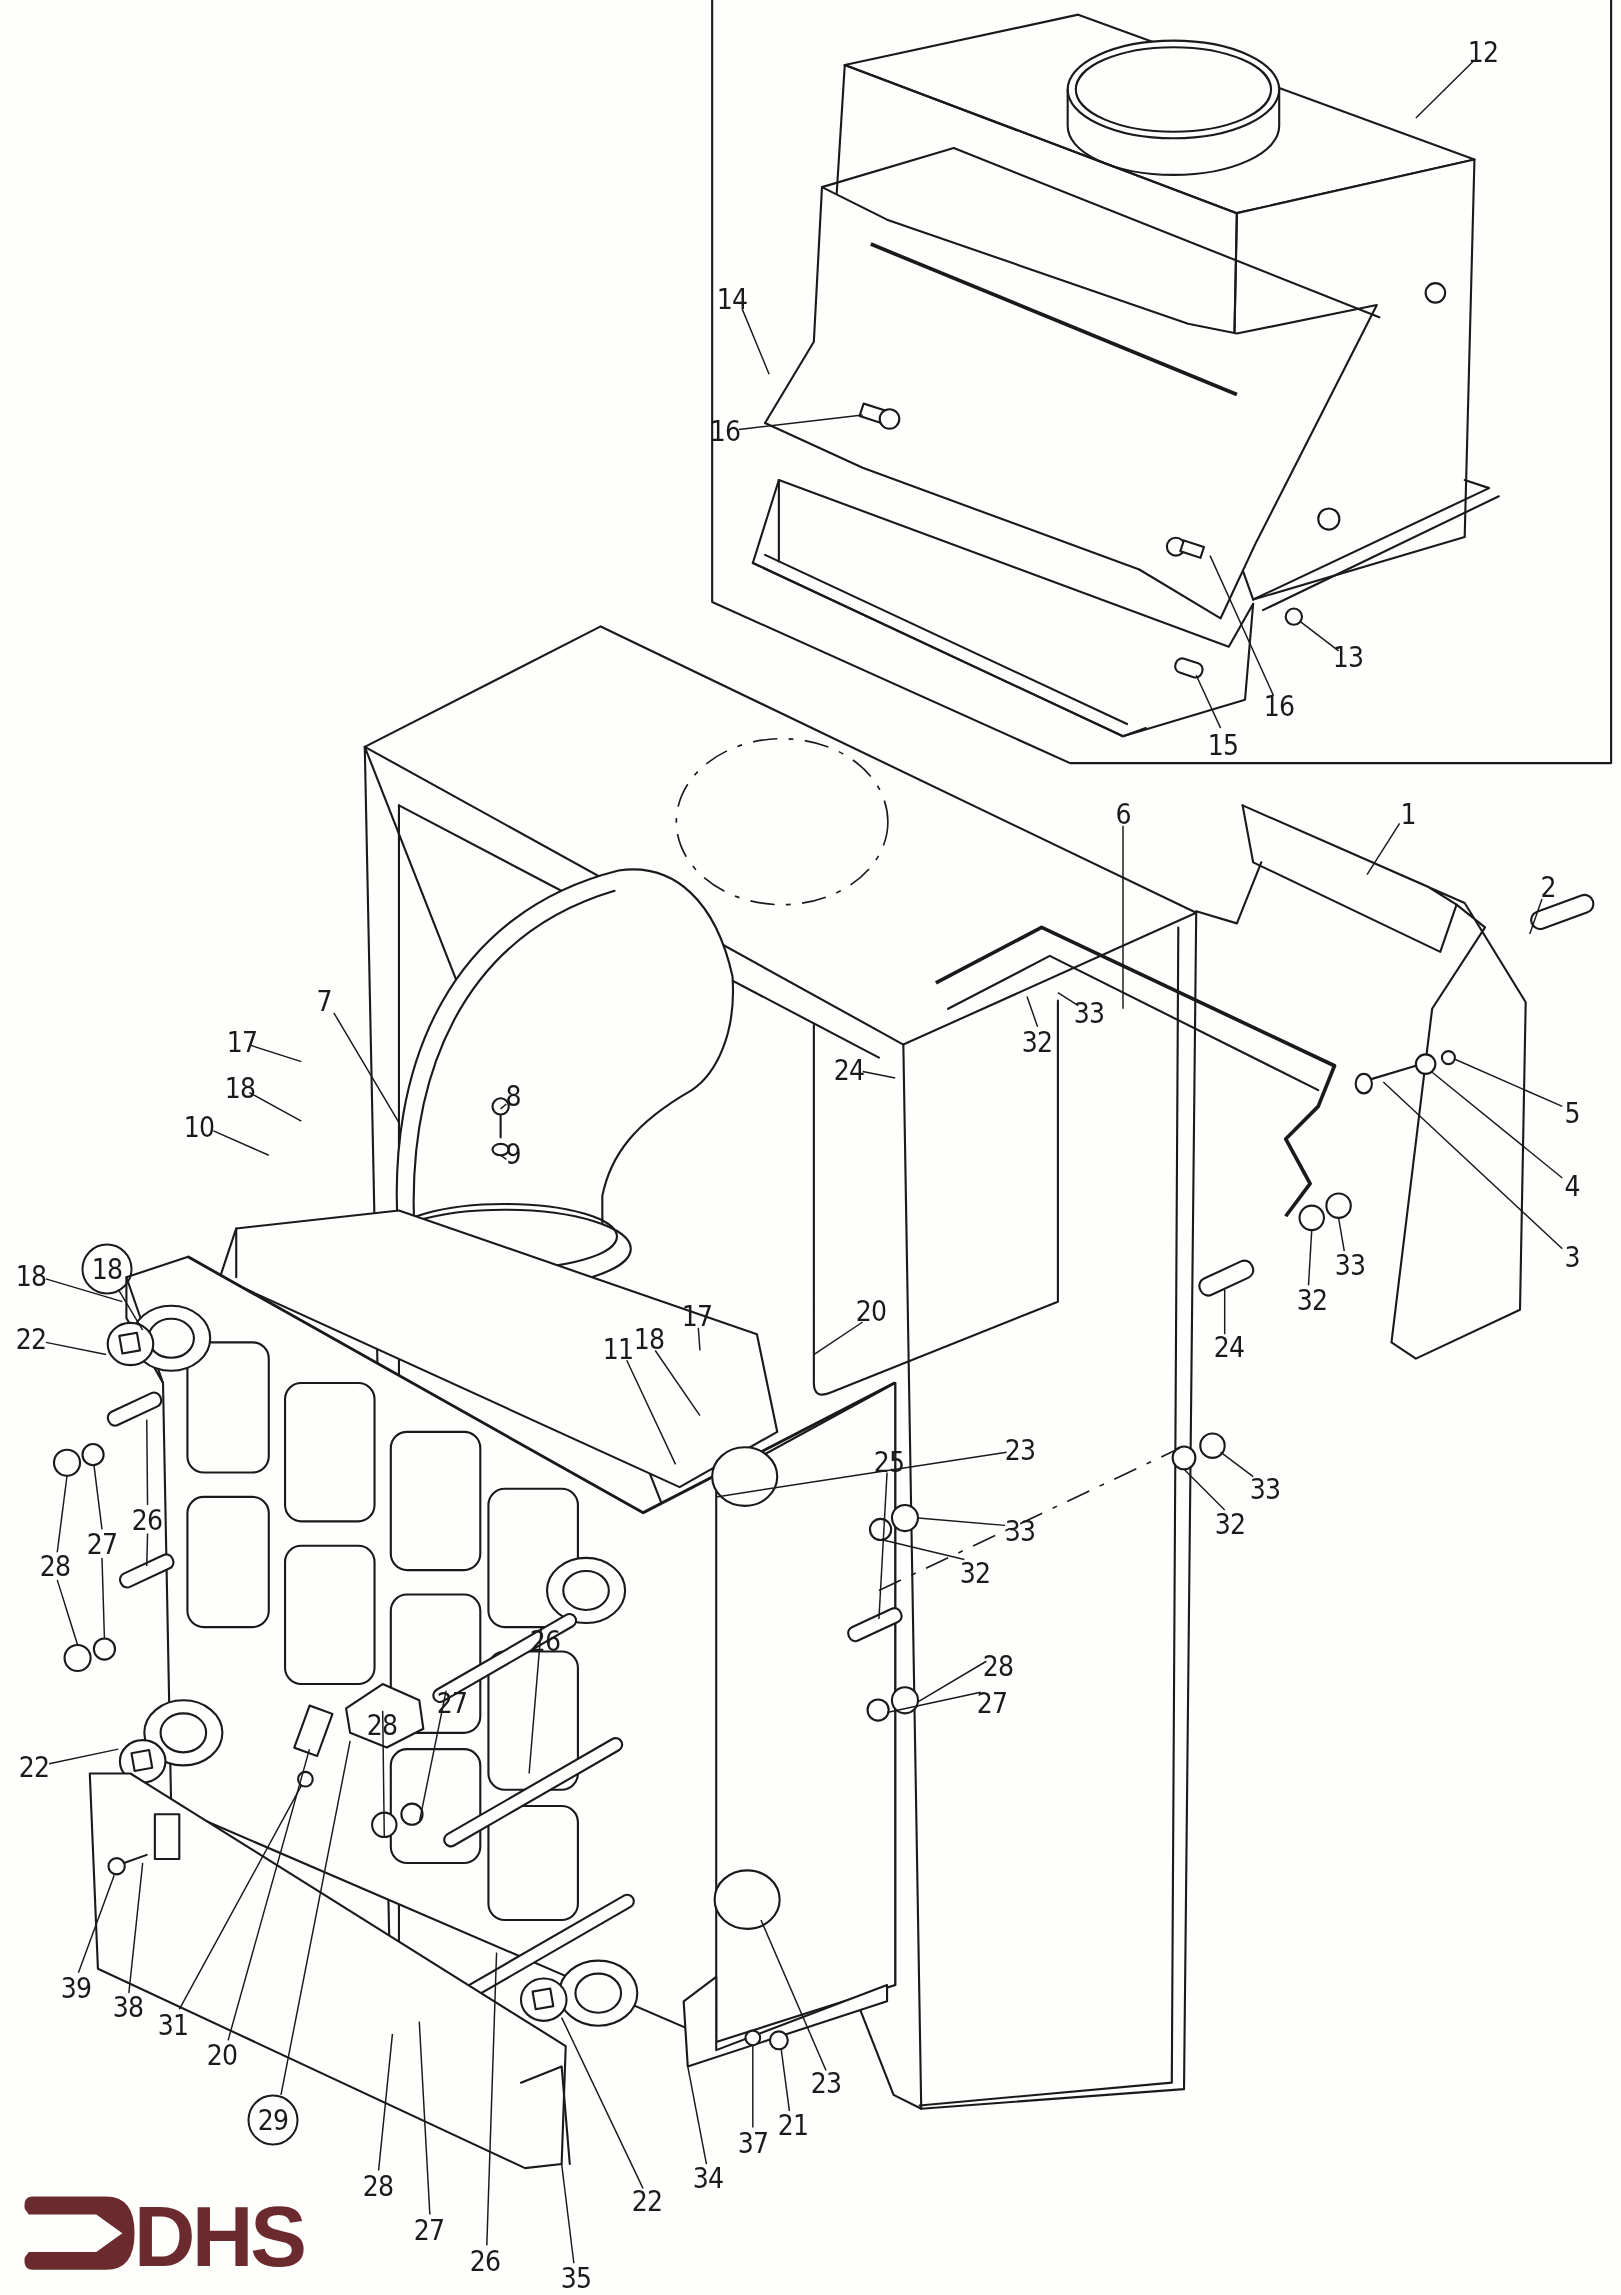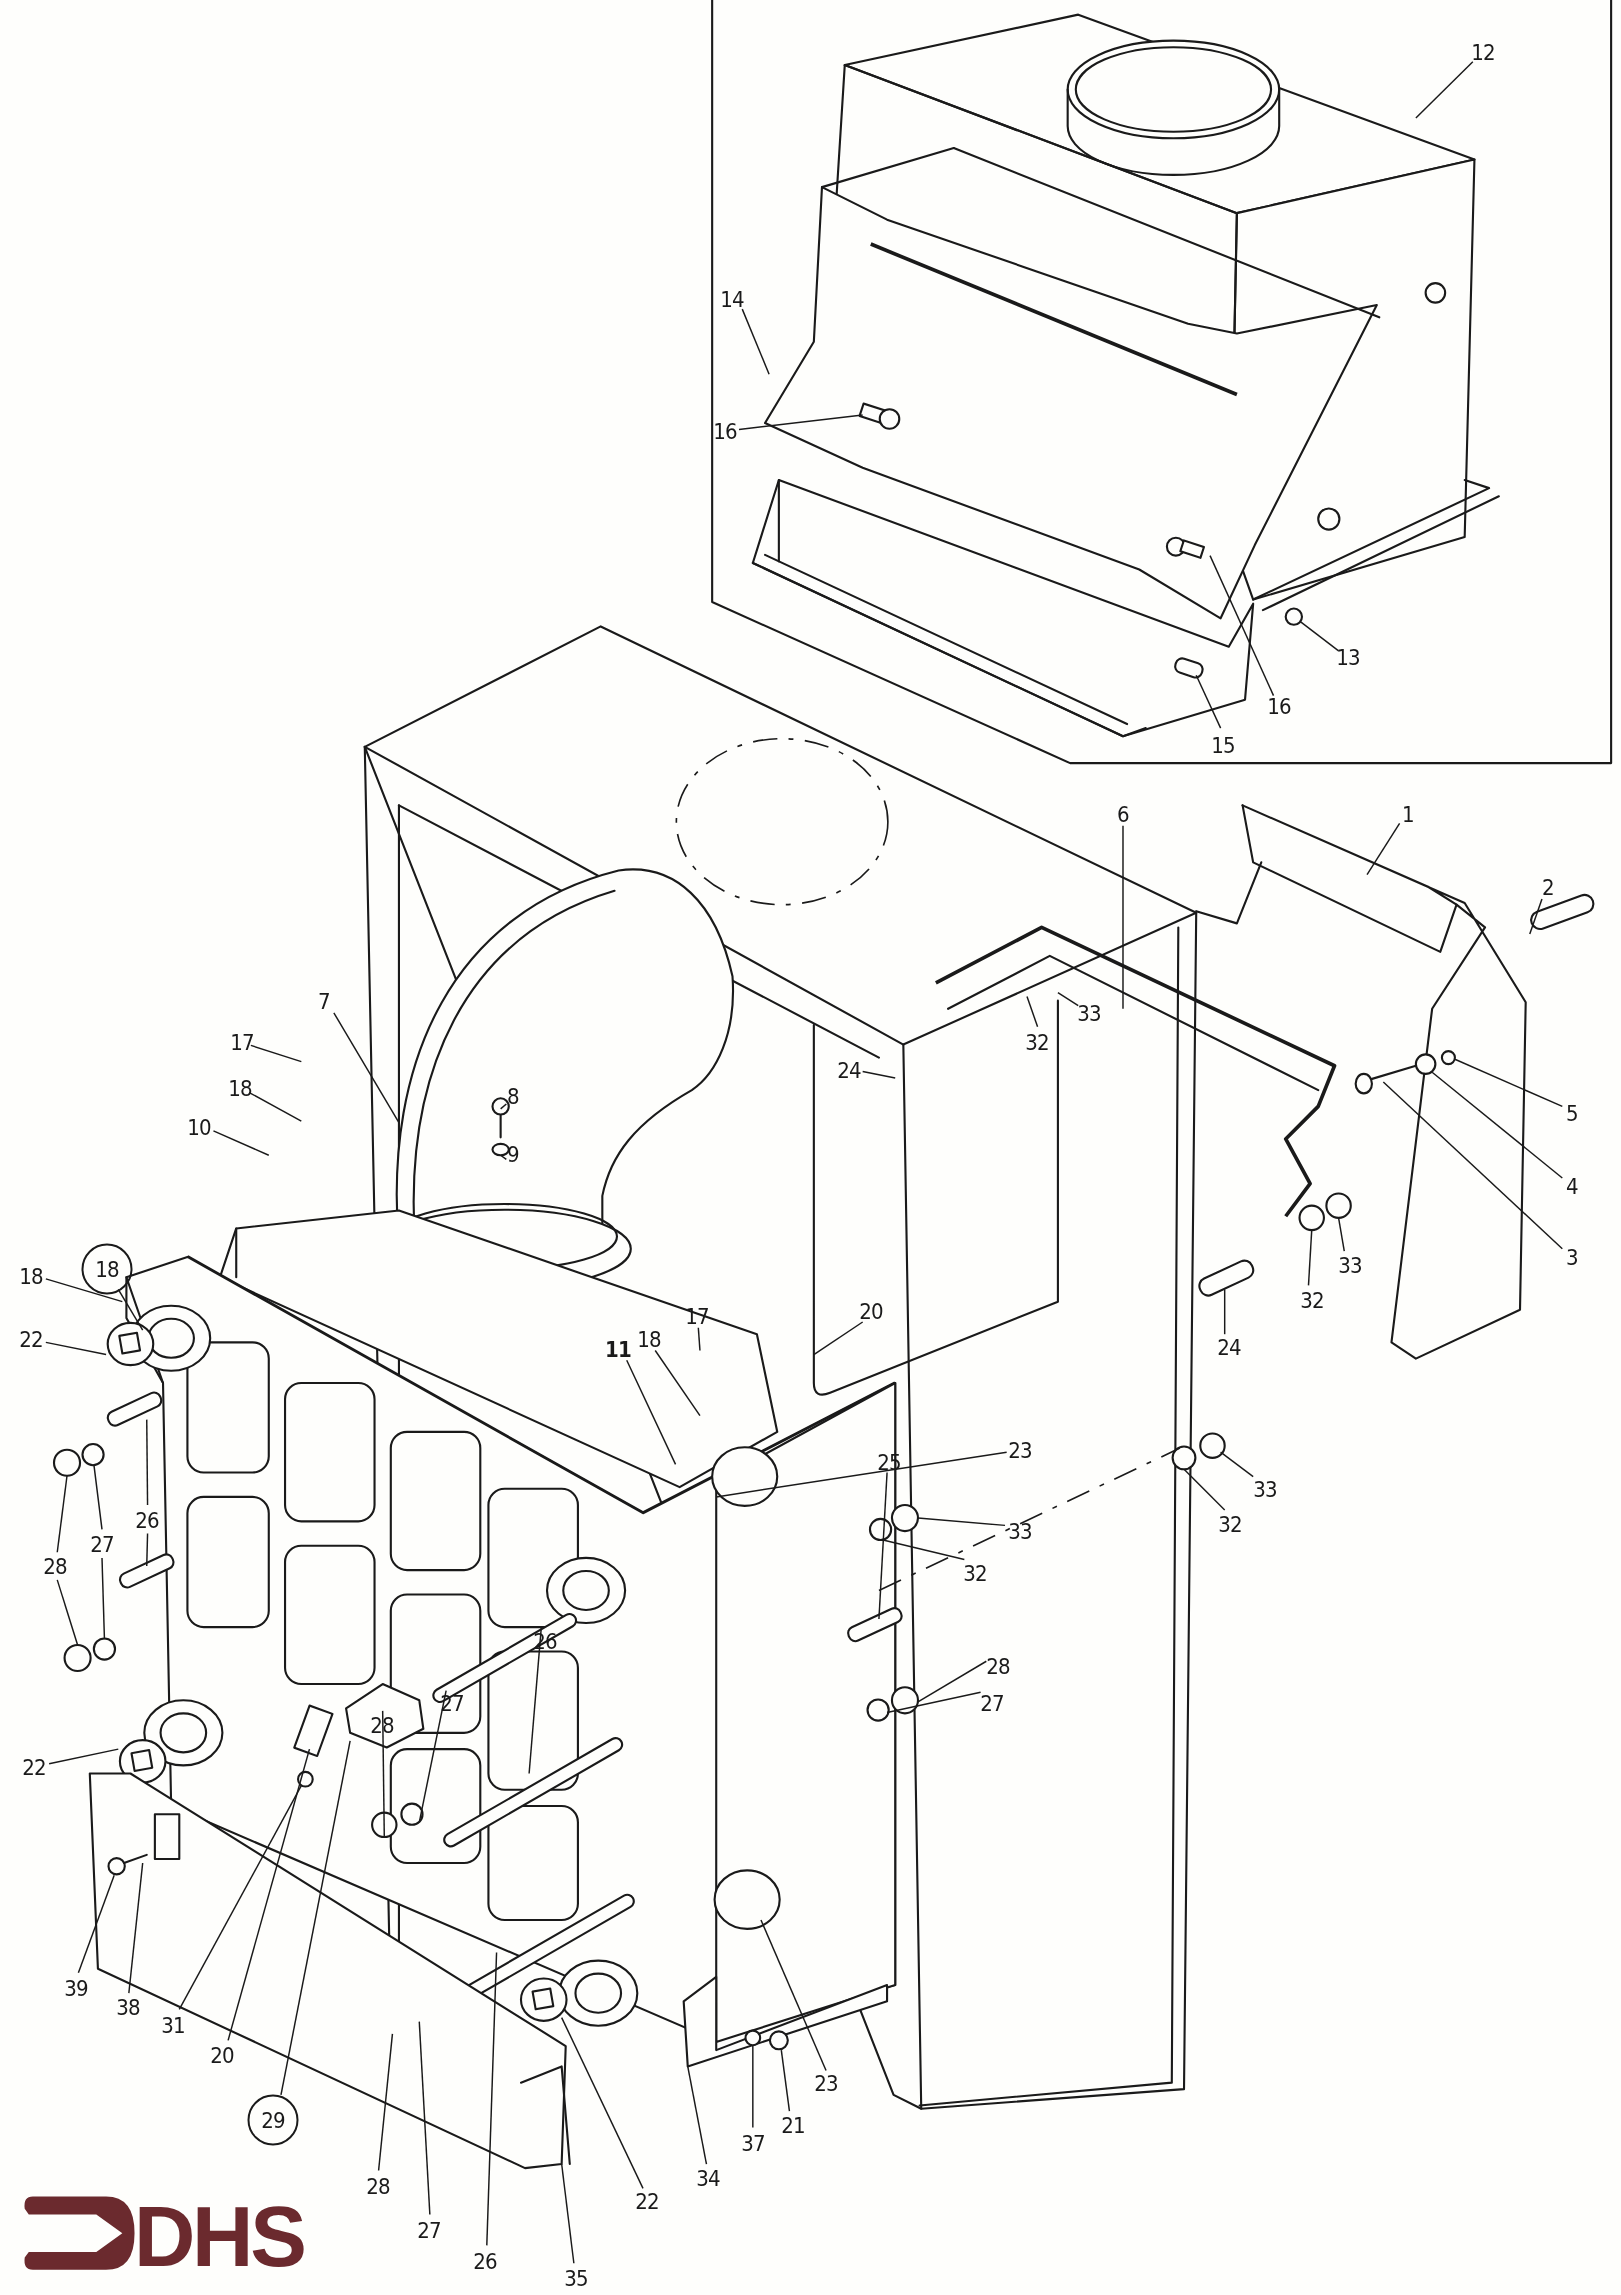--- a/index.html
+++ b/index.html
@@ -6,21 +6,21 @@
   body { width: 1622px; height: 2295px; position: relative; overflow: hidden;
          font-family: "DejaVu Sans", sans-serif; }
   #stage { position: absolute; left: 0; top: 0; width: 1622px; height: 2295px; }
   svg { position: absolute; left: 0; top: 0; }
   .ln { fill: none; stroke: #1a1a1a; stroke-width: 2.6; stroke-linejoin: round; stroke-linecap: round; }
   .thk { fill: none; stroke: #1a1a1a; stroke-width: 4.5; stroke-linejoin: round; }
   .fillw { fill: #fefefc; stroke: #1a1a1a; stroke-width: 2.6; stroke-linejoin: round; }
   .dash { fill: none; stroke: #1a1a1a; stroke-width: 2; stroke-dasharray: 30 14 6 14; }
   .lead { fill: none; stroke: #1a1a1a; stroke-width: 1.8; }
   .callout { position: absolute; font-family: "DejaVu Sans Condensed", "DejaVu Sans", sans-serif;
-             font-size: 22px; color: #1a1a1a; transform: translate(-50%, -50%); white-space: nowrap;
+             font-size: 28px; color: #1a1a1a; transform: translate(-50%, -50%); white-space: nowrap;
              letter-spacing: -0.8px; }
   .callout.circled { width: 47px; height: 47px; border: 2px solid #1a1a1a; border-radius: 50%;
              display: flex; align-items: center; justify-content: center; }
   #logo-text { position: absolute; left: 120px; top: 2194px; font-family: "Liberation Sans", sans-serif;
                font-weight: bold; font-size: 85px; letter-spacing: -3.3px; line-height: 1; }
 </style>
 </head>
 <body>
 
 <div id="stage">
@@ -293,21 +293,21 @@
       <div class="callout" style="left: 1408px; top: 814px;">1</div>
       <div class="callout" style="left: 1548px; top: 887px;">2</div>
       <div class="callout" style="left: 1572px; top: 1257px;">3</div>
       <div class="callout" style="left: 1572px; top: 1186px;">4</div>
       <div class="callout" style="left: 1572px; top: 1113px;">5</div>
       <div class="callout" style="left: 1123px; top: 814px;">6</div>
       <div class="callout" style="left: 324px; top: 1001px;">7</div>
       <div class="callout" style="left: 513px; top: 1096px;">8</div>
       <div class="callout" style="left: 513px; top: 1154px;">9</div>
       <div class="callout" style="left: 199px; top: 1127px;">10</div>
-      <div class="callout" style="left: 618px; top: 1349px; font-weight: bold;">11</div>
+      <div class="callout" style="left: 618px; top: 1349px;">11</div>
       <div class="callout" style="left: 1483px; top: 52px;">12</div>
       <div class="callout" style="left: 1348px; top: 657px;">13</div>
       <div class="callout" style="left: 732px; top: 299px;">14</div>
       <div class="callout" style="left: 1223px; top: 745px;">15</div>
       <div class="callout" style="left: 725px; top: 431px;">16</div>
       <div class="callout" style="left: 1279px; top: 706px;">16</div>
       <div class="callout" style="left: 242px; top: 1042px;">17</div>
       <div class="callout" style="left: 697px; top: 1316px;">17</div>
       <div class="callout" style="left: 240px; top: 1088px;">18</div>
       <div class="callout" style="left: 649px; top: 1339px;">18</div>

